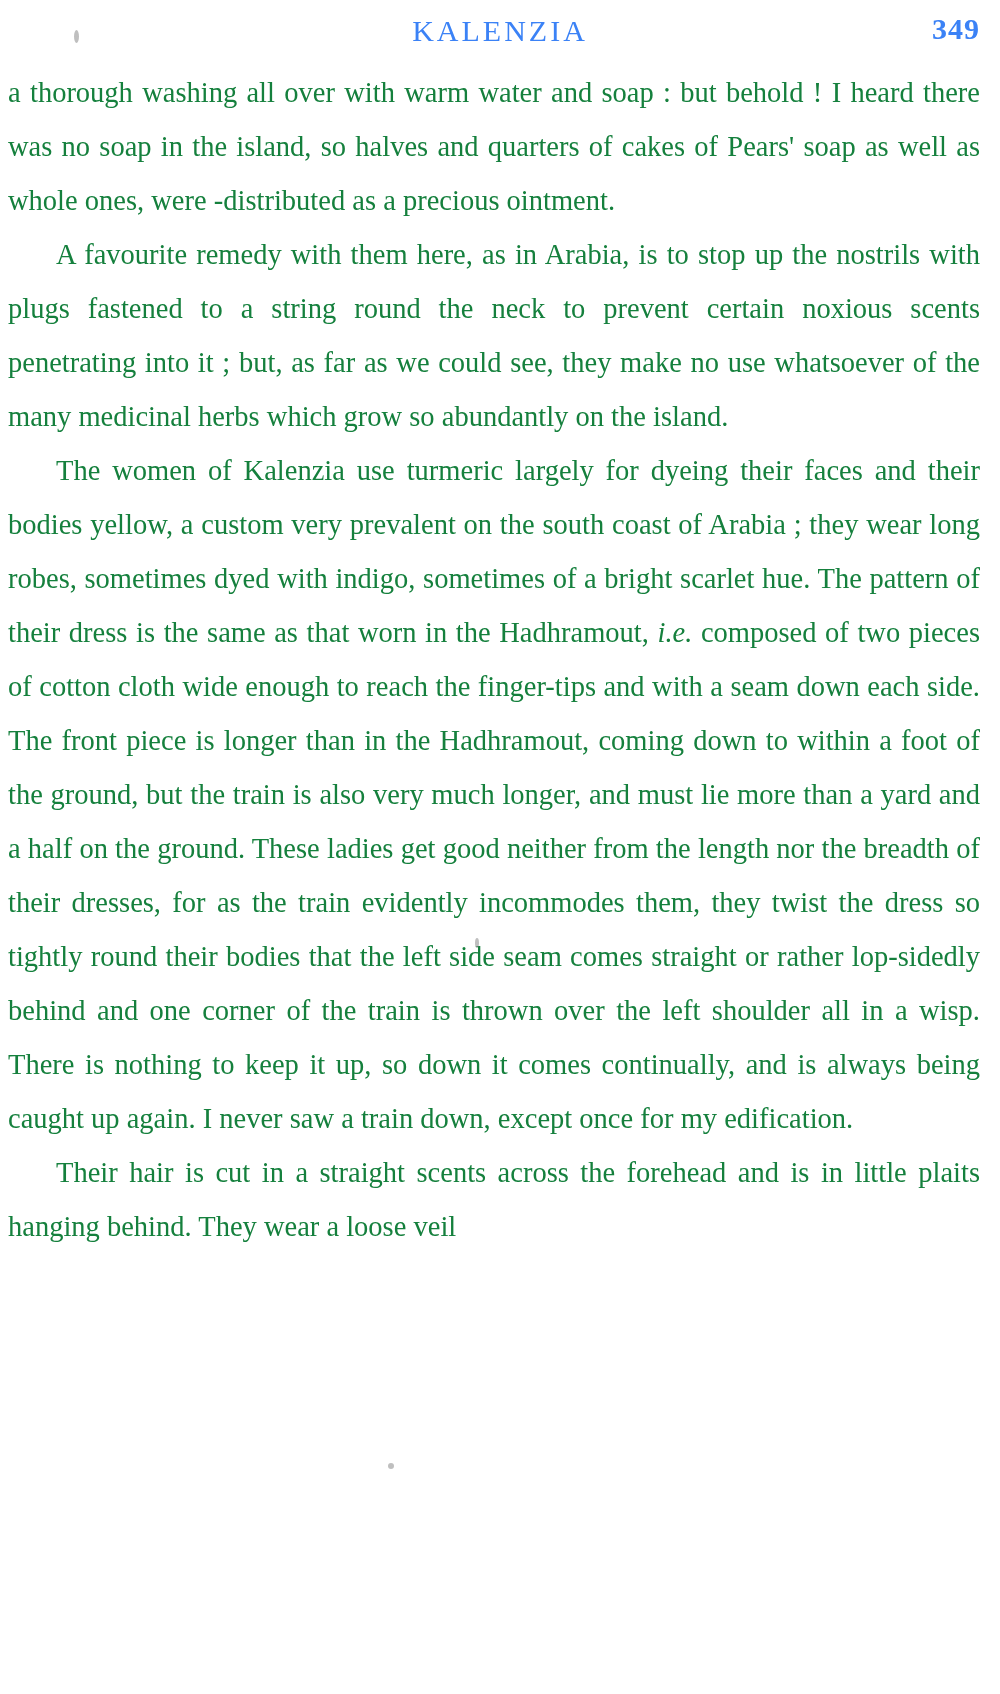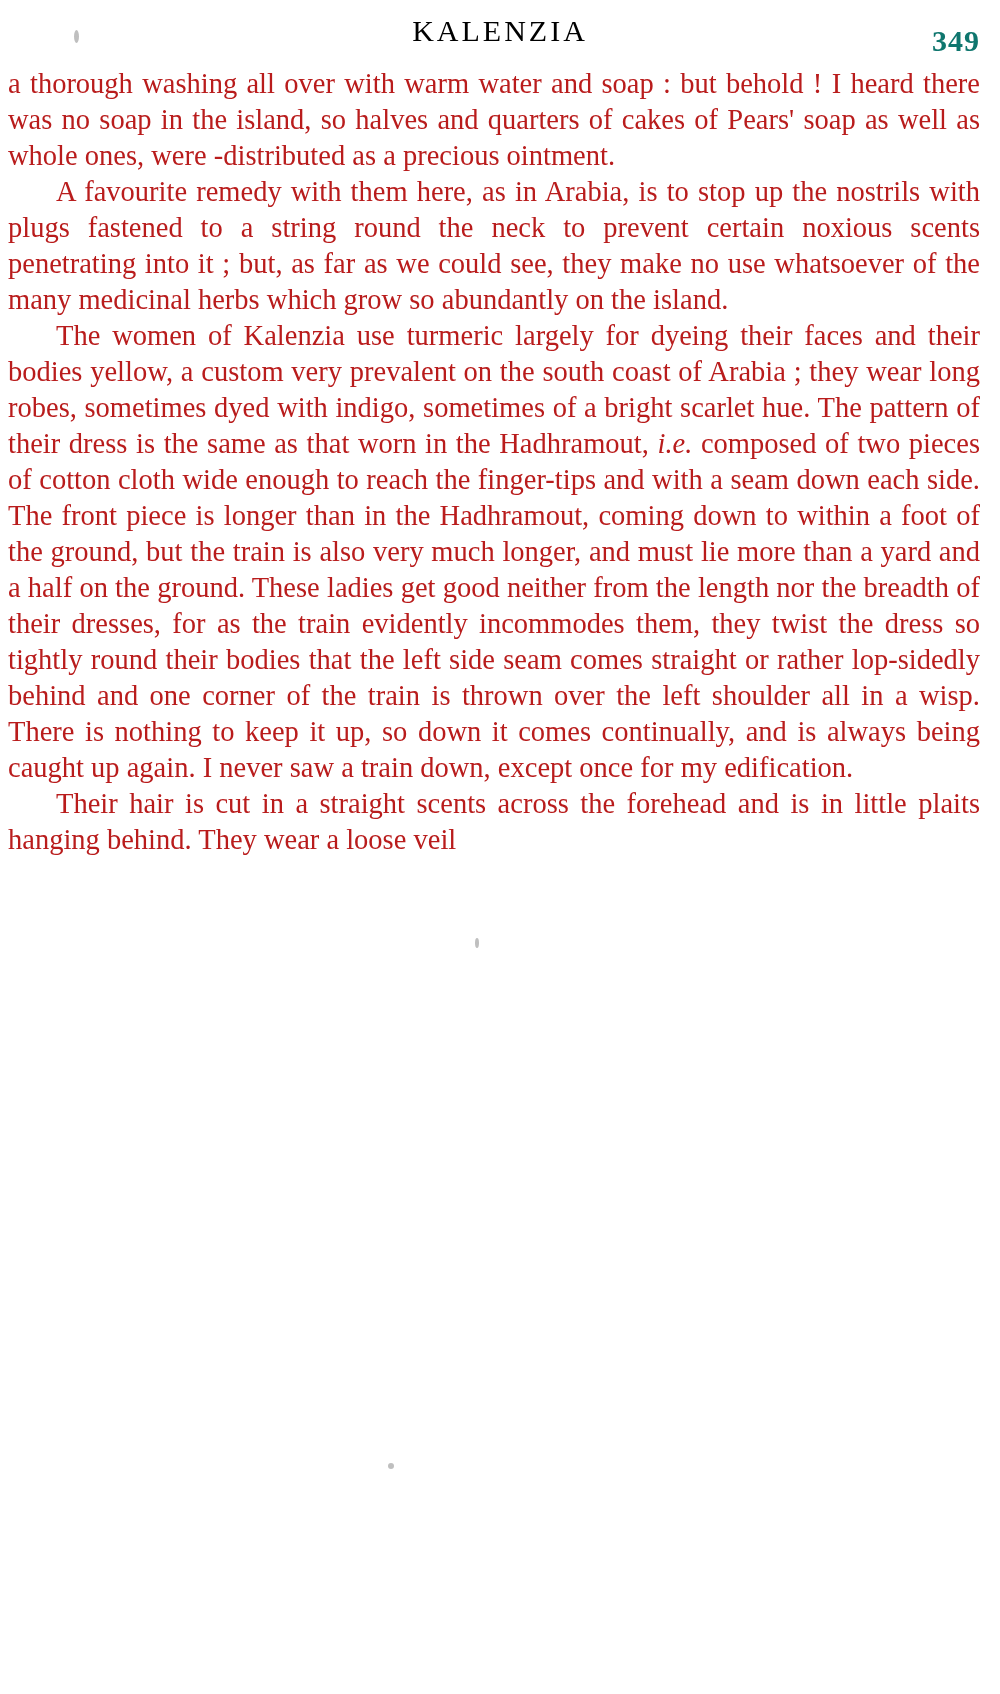--- a/index.html
+++ b/index.html
@@ -29,48 +29,48 @@
   }
   .running-head .title {
     position: absolute;
     left: 0;
     right: 0;
     top: 6px;
     text-align: center;
     font-size: 30px;
     letter-spacing: 3px;
     font-family: "Liberation Serif", serif;
-    color: #000000;
+    color: #3b82f6;
   }
   .running-head .folio {
     position: absolute;
     right: 20px;
-    top: 16px;
+    top: 4px;
     font-size: 30px;
     font-weight: bold;
-    color: #0f766e;
+    color: #3b82f6;
     letter-spacing: 1px;
   }
   .speck {
     position: absolute;
     background: #8a8a8a;
     border-radius: 50%;
     opacity: .55;
   }
   .body-text {
     margin: 0;
     padding: 0 20px 0 8px;
   }
   p.para {
     margin: 0;
     font-size: 28.5px;
-    line-height: 36px;
+    line-height: 54px;
     text-align: justify;
     text-justify: inter-word;
-    color: #b91c1c;
+    color: #15803d;
     hyphens: none;
   }
   p.para.indent {
     text-indent: 48px;
   }
   em {
   }
   .lastline {
     text-align: left;
   }

